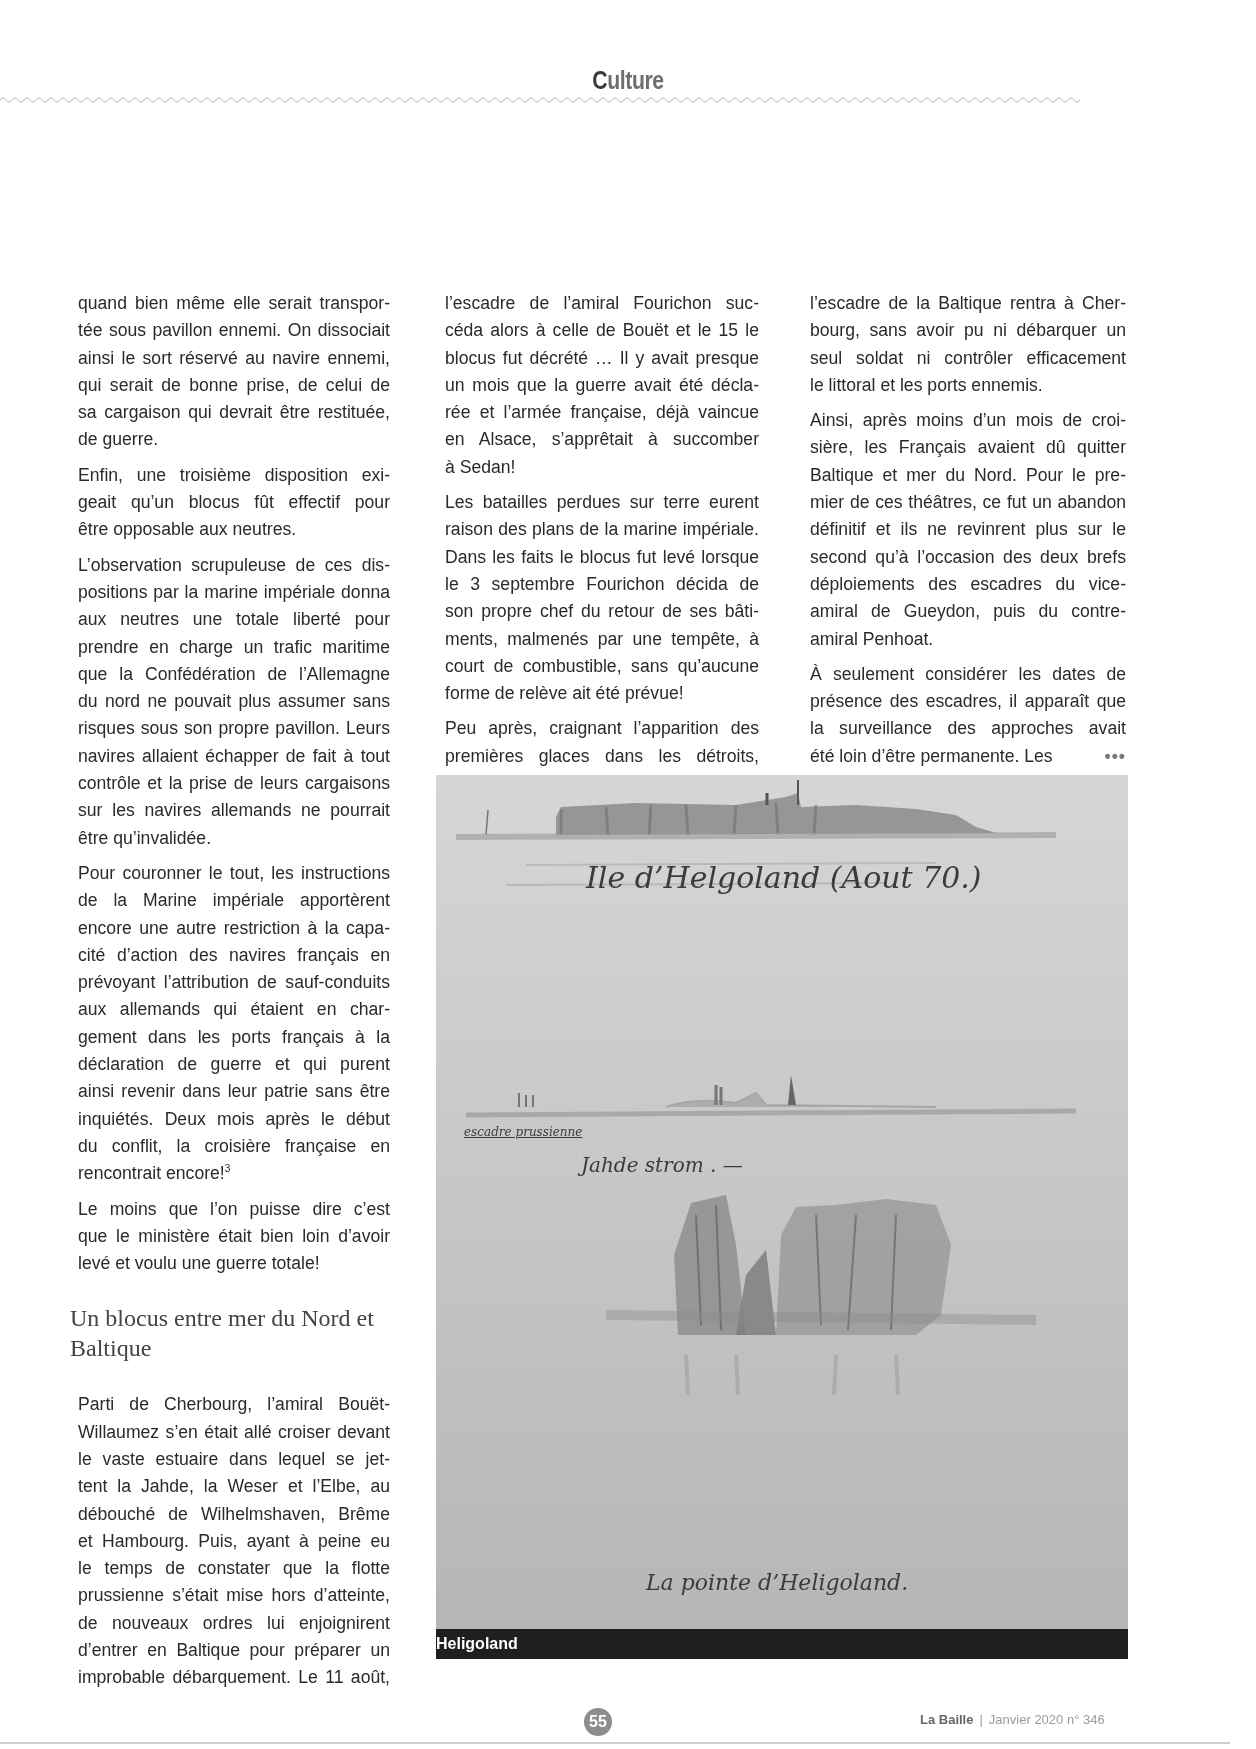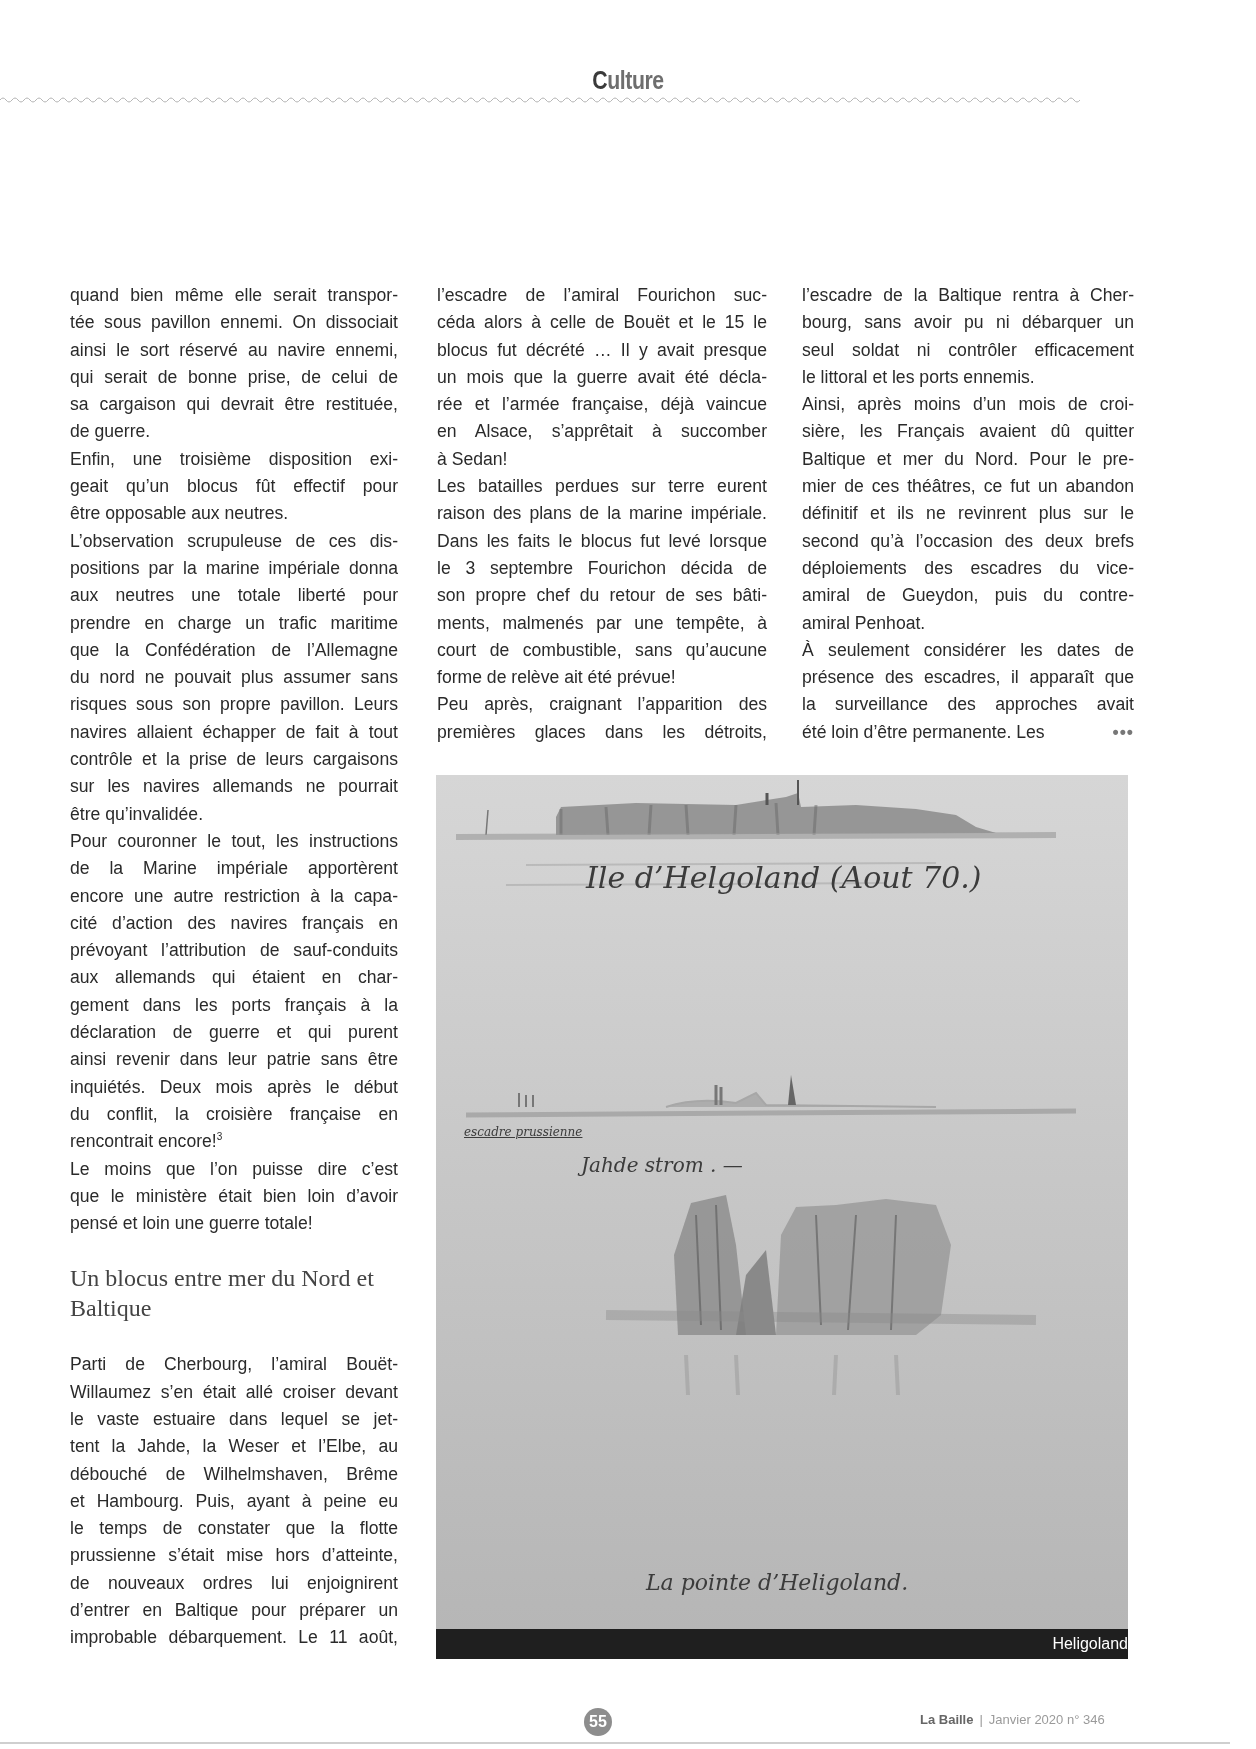--- a/index.html
+++ b/index.html
@@ -11,21 +11,21 @@
     position:absolute; left:0; width:1256px; top:66px; text-align:center;
     font-family:"Liberation Sans", sans-serif; font-weight:bold; font-size:25px;
     color:#6e6e6e; letter-spacing:-0.5px; transform:scaleX(0.85);
   }
   .section-title .first { color:#3a3a3a; }
   .wave { position:absolute; left:0; top:96px; width:1080px; height:8px; }
   .col {
     position:absolute; font-size:17.6px; line-height:27.3px; text-align:justify;
     color:#2a2a2a;
   }
-  .col p { margin:0; }
+  .col p { margin:8px; }
   .col1 { left:70px; top:282px; width:328px; }
   .col2 { left:437px; top:282px; width:330px; }
   .col3 { left:802px; top:282px; width:332px; }
   .subhead {
     font-family:"Liberation Serif", serif; font-size:24px; line-height:30px;
     color:#444; margin:26px 0 28px 0 !important; text-align:left;
   }
   .line { display:block; text-align:justify; text-align-last:justify; white-space:nowrap; }
   .line.last { text-align-last:left; }
   sup { font-size:10px; vertical-align:super; line-height:0; }
@@ -35,21 +35,21 @@
     background:linear-gradient(180deg,#d6d6d6 0%,#c9c9c9 40%,#bdbdbd 75%,#b5b5b5 100%);
     overflow:hidden;
   }
   .figure svg { position:absolute; left:0; top:0; }
   .hand {
     position:absolute; font-family:"DejaVu Serif", serif; font-style:italic;
     color:#3b3b3b; font-size:22px;
   }
   .caption-bar {
     position:absolute; left:0; bottom:0; width:100%; height:30px; background:#1f1f1f;
-    color:#fff; text-align:right; font-weight:normal; font-size:16px; line-height:30px;
+    color:#fff; text-align:left; font-weight:bold; font-size:16px; line-height:30px;
   }
   .page-num {
     position:absolute; left:584px; top:1708px; width:28px; height:28px; border-radius:50%;
     background:#8d8d8d; color:#fff; font-weight:bold; font-size:16px; text-align:center; line-height:28px;
   }
   .footer {
     position:absolute; left:920px; top:1712px; font-size:13px; color:#9a9a9a;
   }
   .footer .brand { color:#666; font-weight:bold; }
   .footer .sep { margin:0 6px; color:#999; }
@@ -100,21 +100,21 @@
     <span class="line">gement dans les ports français à la</span>
     <span class="line">déclaration de guerre et qui purent</span>
     <span class="line">ainsi revenir dans leur patrie sans être</span>
     <span class="line">inquiétés. Deux mois après le début</span>
     <span class="line">du conflit, la croisière française en</span>
     <span class="line last"><span>rencontrait encore!</span><sup>3</sup></span>
   </p>
   <p>
     <span class="line">Le moins que l’on puisse dire c’est</span>
     <span class="line">que le ministère était bien loin d’avoir</span>
-    <span class="line last">pensé et loin une guerre totale!</span>
+    <span class="line last">levé et voulu une guerre totale!</span>
   </p>
   <p class="subhead">Un blocus entre mer du Nord et Baltique</p>
   <p>
     <span class="line">Parti de Cherbourg, l’amiral Bouët-</span>
     <span class="line">Willaumez s’en était allé croiser devant</span>
     <span class="line">le vaste estuaire dans lequel se jet-</span>
     <span class="line">tent la Jahde, la Weser et l’Elbe, au</span>
     <span class="line">débouché de Wilhelmshaven, Brême</span>
     <span class="line">et Hambourg. Puis, ayant à peine eu</span>
     <span class="line">le temps de constater que la flotte</span>

